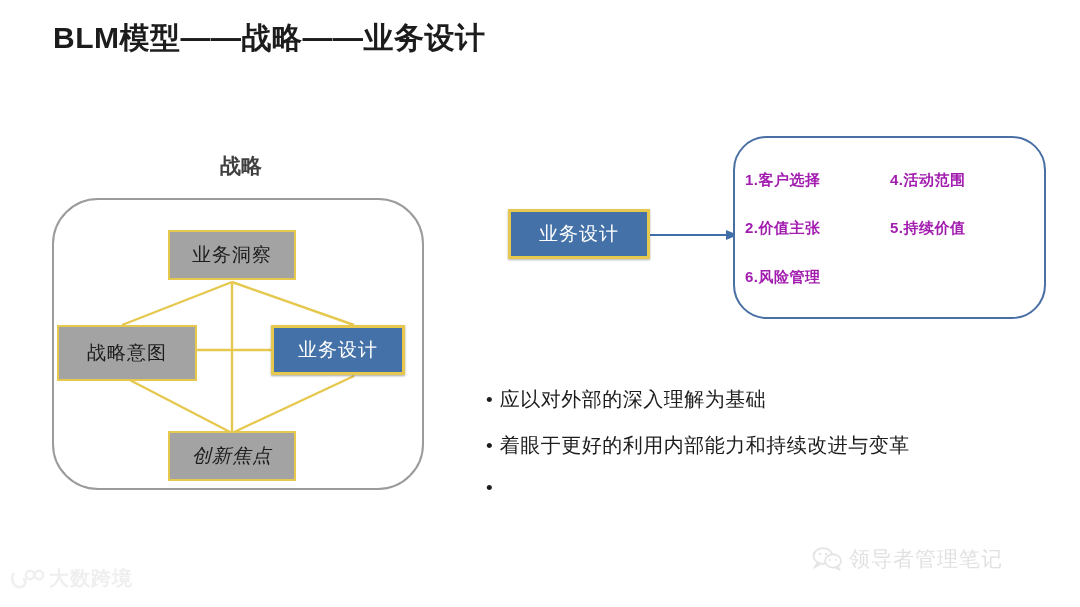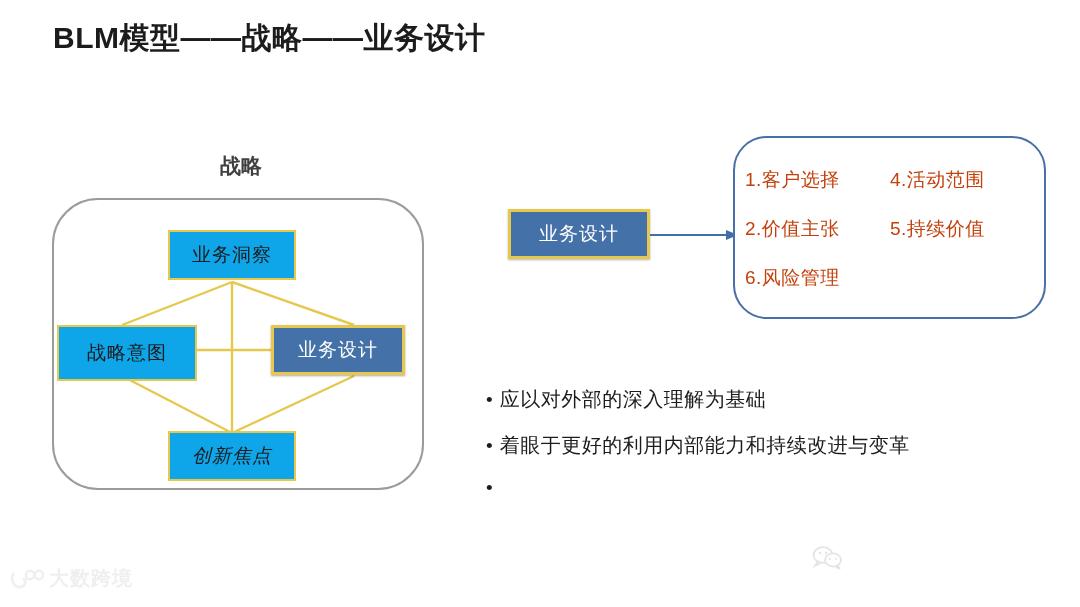--- a/index.html
+++ b/index.html
@@ -59,21 +59,21 @@
     top: 198px;
     width: 372px;
     height: 292px;
     pointer-events: none;
   }
 
   .node-box {
     position: absolute;
     box-sizing: border-box;
     border: 2px solid #e6c84f;
-    background: #0ea5e9;
+    background: #a3a3a3;
     display: flex;
     align-items: center;
     justify-content: center;
     font-size: 19px;
     color: #1c1c1c;
     letter-spacing: 1px;
   }
   .node-box.highlight {
     background: #4472a8;
     color: #ffffff;
@@ -130,23 +130,23 @@
     left: 745px;
     top: 156px;
     width: 290px;
     height: 146px;
     display: grid;
     grid-template-columns: 145px 145px;
     grid-template-rows: 1fr 1fr 1fr;
     align-items: center;
   }
   .element-item {
-    font-size: 19px;
-    font-weight: 400;
-    color: #c2410c;
+    font-size: 15px;
+    font-weight: 700;
+    color: #a21caf;
     letter-spacing: 0.5px;
     white-space: nowrap;
   }
 
   
   #bullet-list {
     position: absolute;
     left: 486px;
     top: 386px;
     width: 520px;
@@ -287,13 +287,14 @@
   <svg width="30" height="26" viewBox="0 0 30 26">
     <ellipse cx="11" cy="10" rx="9.5" ry="7.8" fill="none" stroke="#dcdcdc" stroke-width="1.8"></ellipse>
     <path d="M6 16 L3 21 L8.5 18" fill="none" stroke="#dcdcdc" stroke-width="1.8"></path>
     <circle cx="8" cy="8" r="1.2" fill="#dcdcdc"></circle>
     <circle cx="14" cy="8" r="1.2" fill="#dcdcdc"></circle>
     <ellipse cx="21" cy="15" rx="8" ry="6.6" fill="#ffffff" stroke="#dcdcdc" stroke-width="1.8"></ellipse>
     <path d="M25 20 L28 24 L23.5 21.8" fill="none" stroke="#dcdcdc" stroke-width="1.8"></path>
     <circle cx="18" cy="14" r="1.1" fill="#dcdcdc"></circle>
     <circle cx="24" cy="14" r="1.1" fill="#dcdcdc"></circle>
   </svg>
+  <span class="wm-text">领导者管理笔记</span>
 </div>
 
 </body></html>

